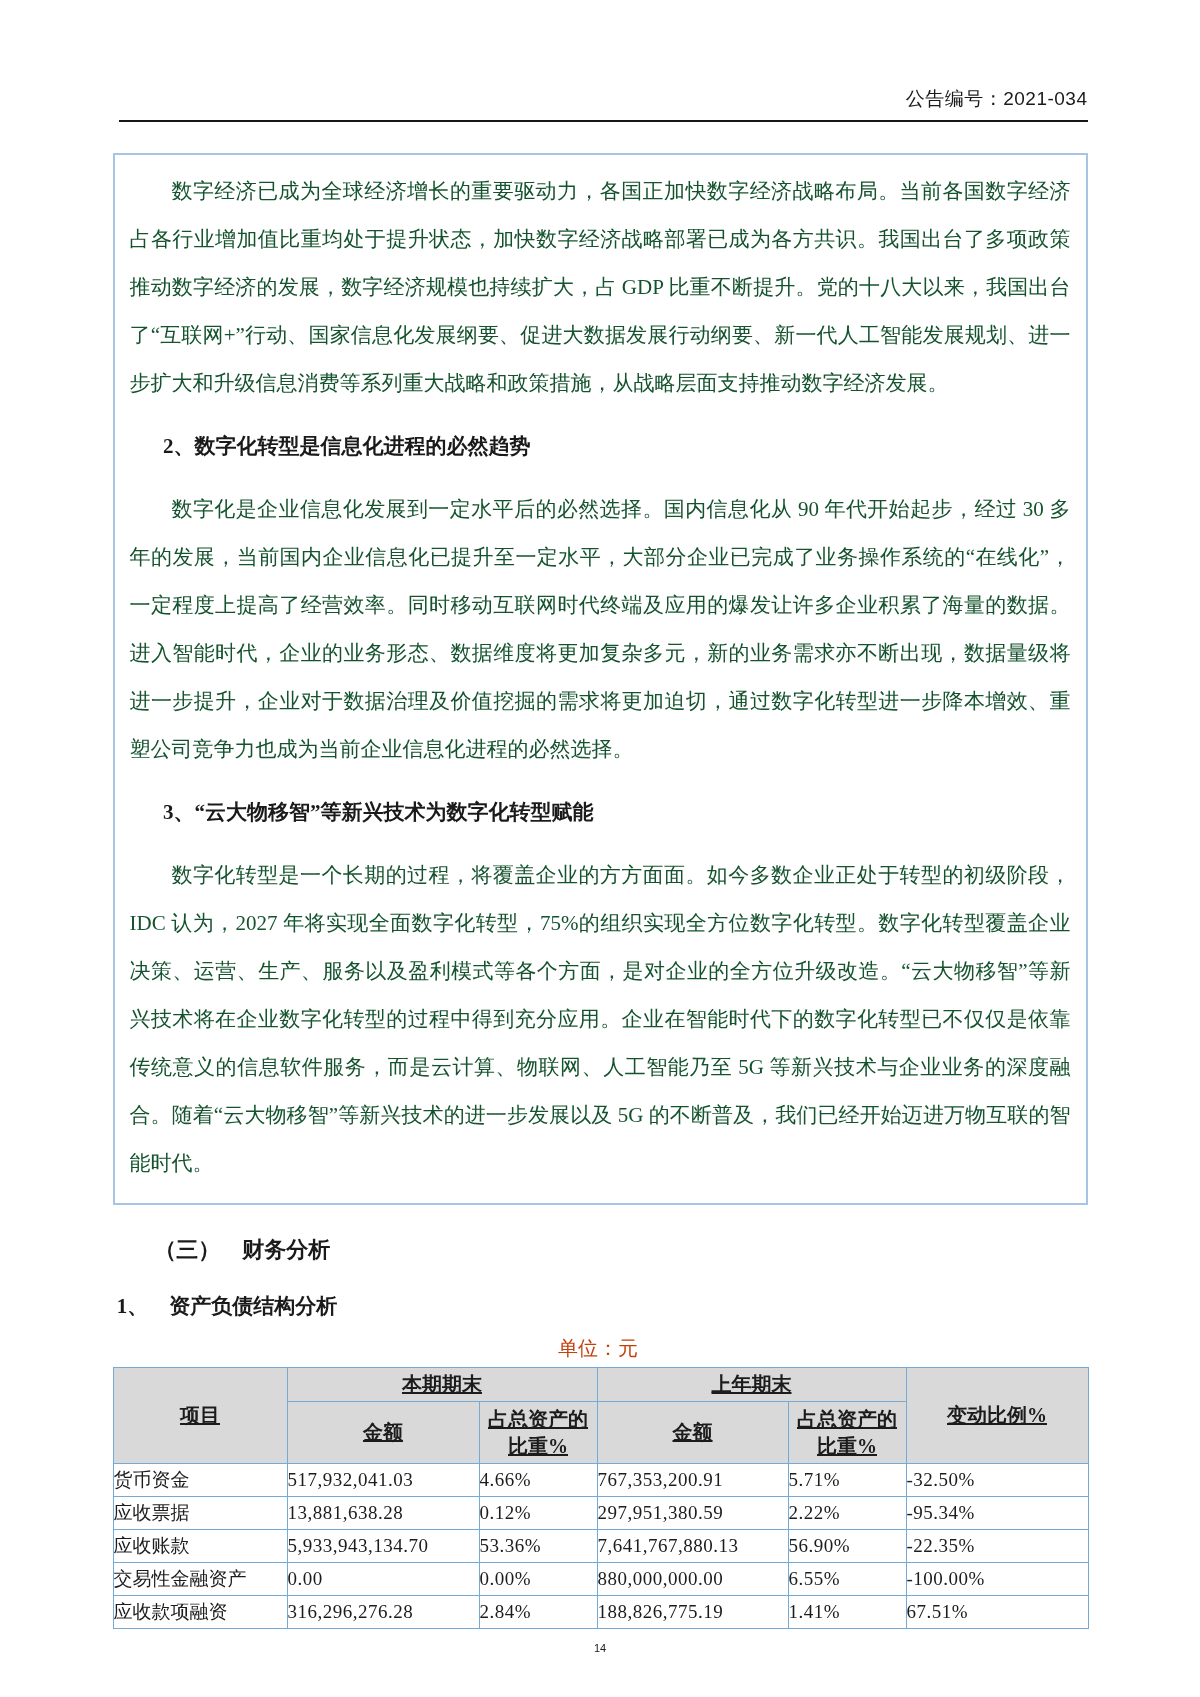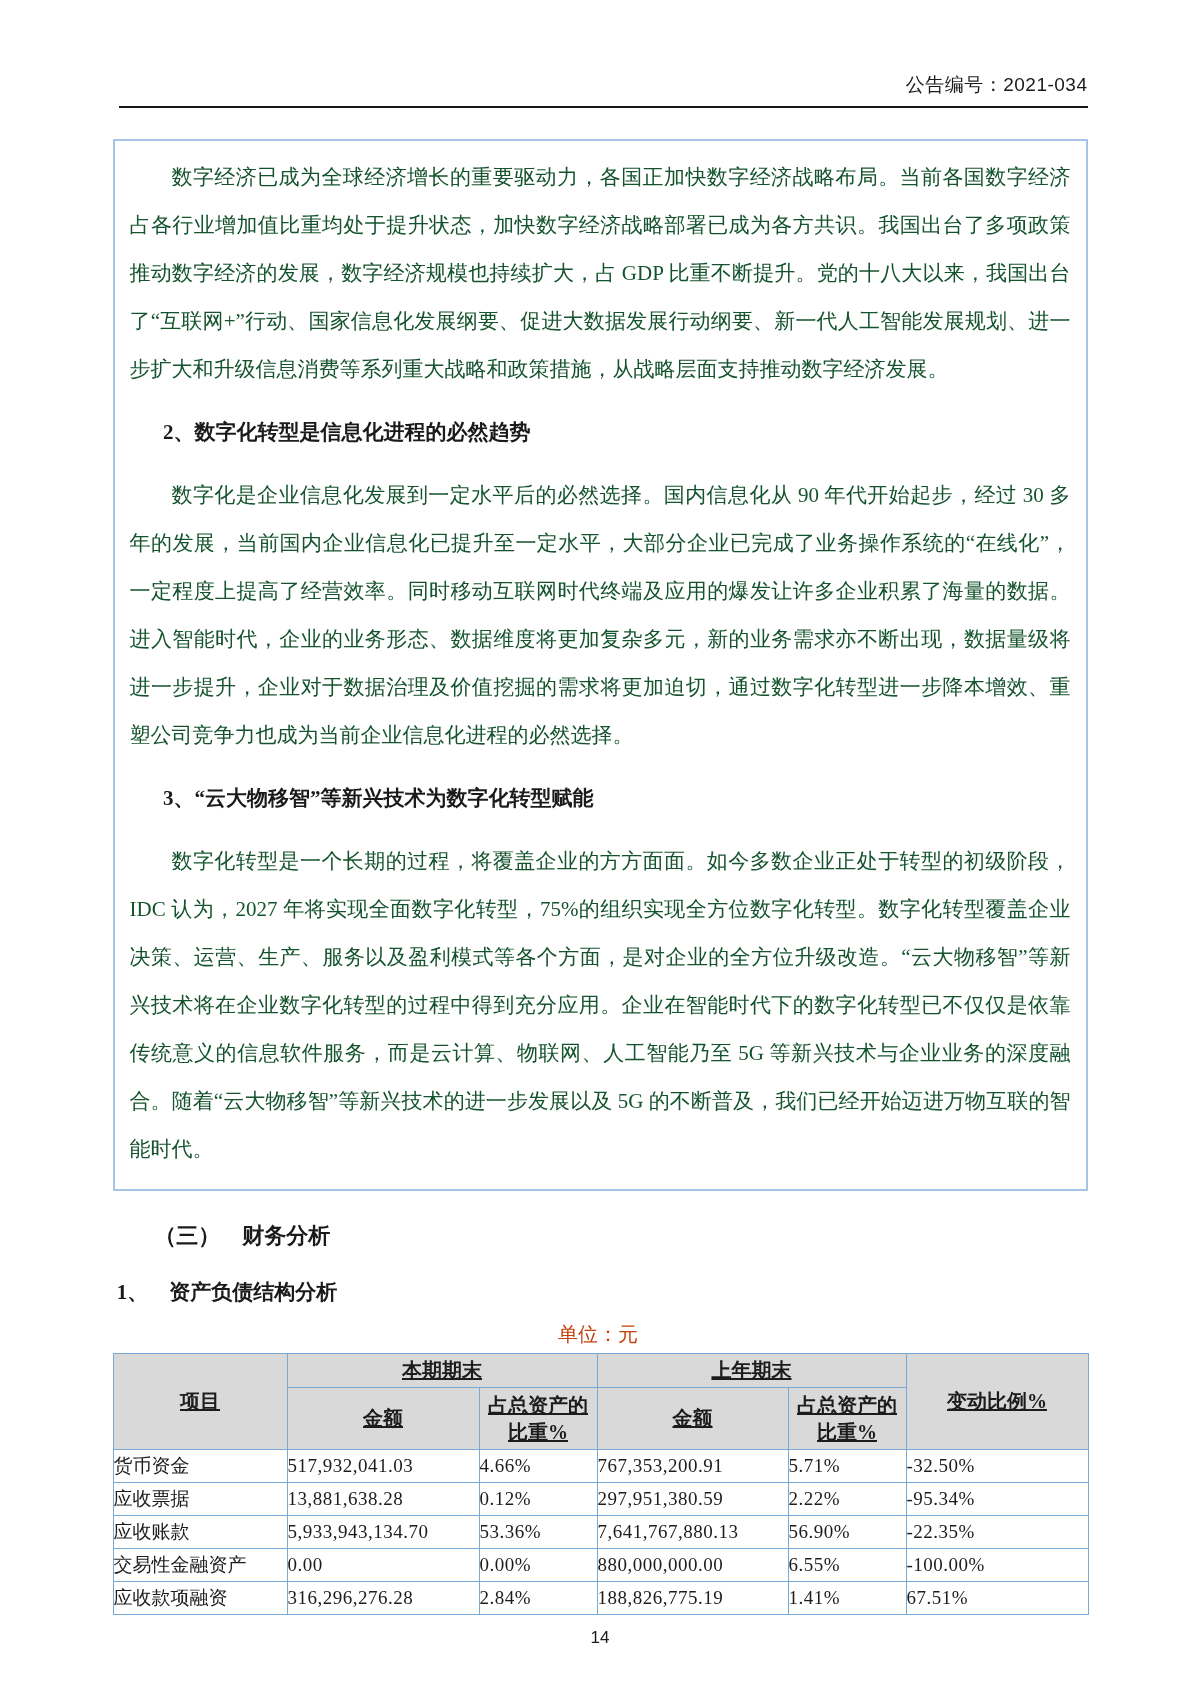--- a/index.html
+++ b/index.html
@@ -1,20 +1,20 @@
 <!DOCTYPE html>
 <html><head>
 <meta charset="utf-8">
 <style>
   html,body{margin:0;padding:0;background:#ffffff;}
   .page{
     width:1200px;height:1697px;background:#ffffff;position:relative;
     overflow:hidden;font-family:"Liberation Serif","DejaVu Serif",serif;color:#212121;
   }
-  .inner{width:975px;margin:0 auto;}
+  .inner{width:975px;margin:14px auto;}
   
   .header-note{
     padding-top:72px;text-align:right;font-size:19px;color:#1a1a1a;
     font-family:"Liberation Sans","DejaVu Sans",sans-serif;letter-spacing:.5px;
   }
   .header-rule{border:0;border-top:2.5px solid #171717;margin:8px 0 0 6px;}
   
   .content-box{
     margin-top:31px;border:2px solid #a6c5e4;background:#ffffff;
     padding:12px 15px 16px 15px;box-sizing:border-box;
@@ -49,21 +49,21 @@
     background:#d9d9d9;font-weight:bold;text-align:center;vertical-align:middle;
     font-size:20px;line-height:27px;text-decoration:underline;
   }
   tr.group-row{height:34px;}
   tr.sub-row{height:62px;}
   table.fin tbody tr{height:33px;background:#ffffff;padding-left:8px;}
   td.cell-item{text-align:left;padding-left:9px;}
   td.cell-num{padding-right:13px;letter-spacing:.5px;}
   
   .page-number{
-    margin-top:13px;text-align:center;font-size:17px;color:#1a1a1a;
+    margin-top:13px;text-align:center;font-size:11px;color:#1a1a1a;
     font-family:"Liberation Sans","DejaVu Sans",sans-serif;
   }
 </style>
 </head>
 <body>
 
 <div class="page">
   <div class="inner">
 
     <div class="header-note">公告编号：2021-034</div>

